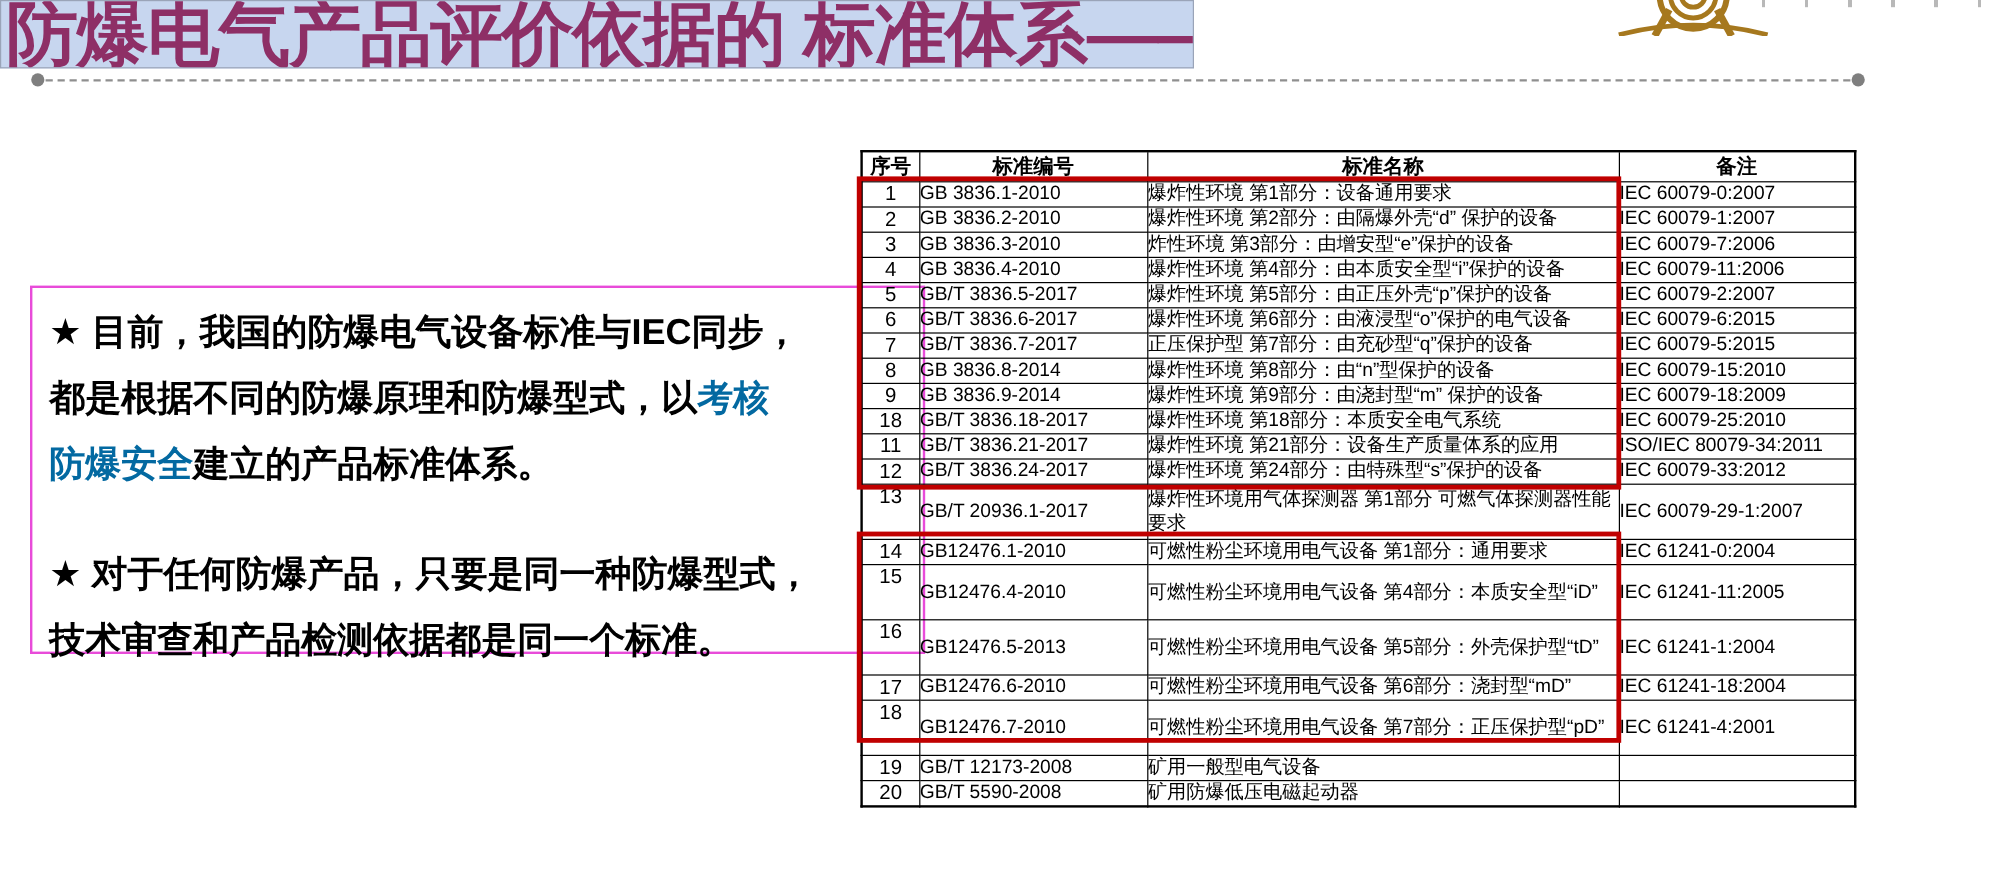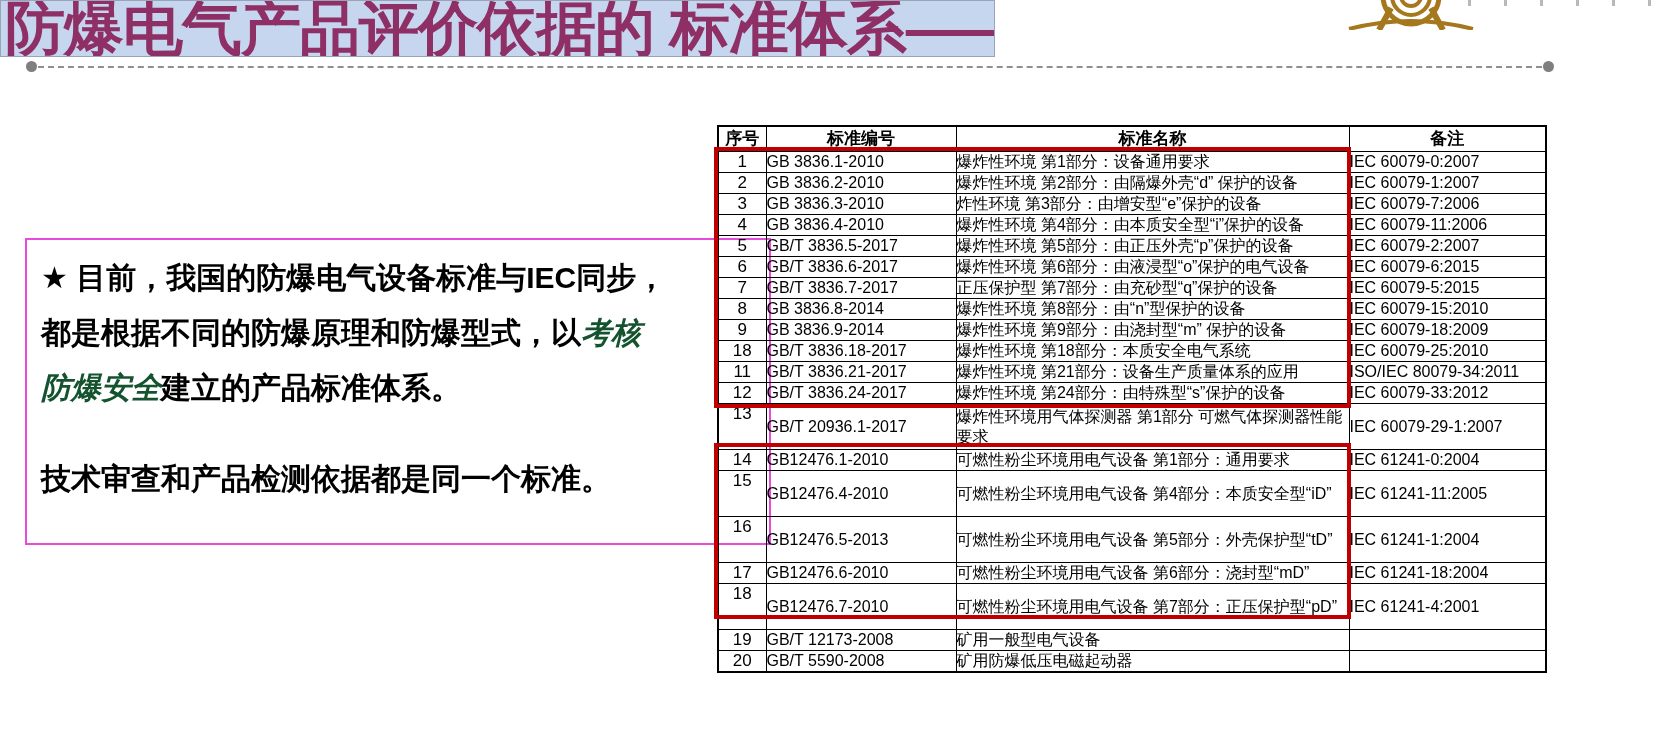--- a/index.html
+++ b/index.html
@@ -25,21 +25,21 @@
   .divider .dot{position:absolute;width:11px;height:11px;border-radius:50%;background:#7f7f7f;top:-7px;}
   .divider .dot.left{left:-2px;}
   .divider .dot.right{right:-2px;}
 
   
   .note-box{position:absolute;left:25px;top:238px;width:746px;height:307px;
             border:2px solid #e84bd9;box-sizing:border-box;background:#fff;
             padding:10px 12px 0 14px;font-weight:bold;font-size:30px;color:#000;}
   .note-line{white-space:nowrap;line-height:55px;height:55px;}
   .para-gap{height:36px;}
-  .seg-red{color:#14532d;font-style:italic;}
+  .seg-red{color:#0369a1;}
 
   
   .table-wrap{position:absolute;left:717px;top:125px;width:828px;}
   table.std{border-collapse:collapse;table-layout:fixed;width:828px;
             font-size:16px;line-height:20px;color:#000;}
   table.std col.c-num{width:48px;}
   table.std col.c-code{width:190px;}
   table.std col.c-name{width:393px;}
   table.std col.c-remark{width:197px;}
   table.std th,table.std td{border:1px solid #000;padding:0;overflow:hidden;}
@@ -86,20 +86,21 @@
   </div>
 
   <div class="note-box">
     <div>
         <div class="note-line"><span>★ 目前，我国的防爆电气设备标准与IEC同步，</span></div>
         <div class="note-line"><span>都是根据不同的防爆原理和防爆型式，以</span><span class="seg-red">考核</span></div>
         <div class="note-line"><span class="seg-red">防爆安全</span><span>建立的产品标准体系。</span></div>
       </div>
     <div class="para-gap"></div>
     <div>
+        <div class="note-line"><span>★ 对于任何防爆产品，只要是同一种防爆型式，</span></div>
         <div class="note-line"><span>技术审查和产品检测依据都是同一个标准。</span></div>
       </div>
   </div>
 
   <div class="table-wrap">
     <table class="std">
       <colgroup>
         <col class="c-num">
           <col class="c-code">
           <col class="c-name">

